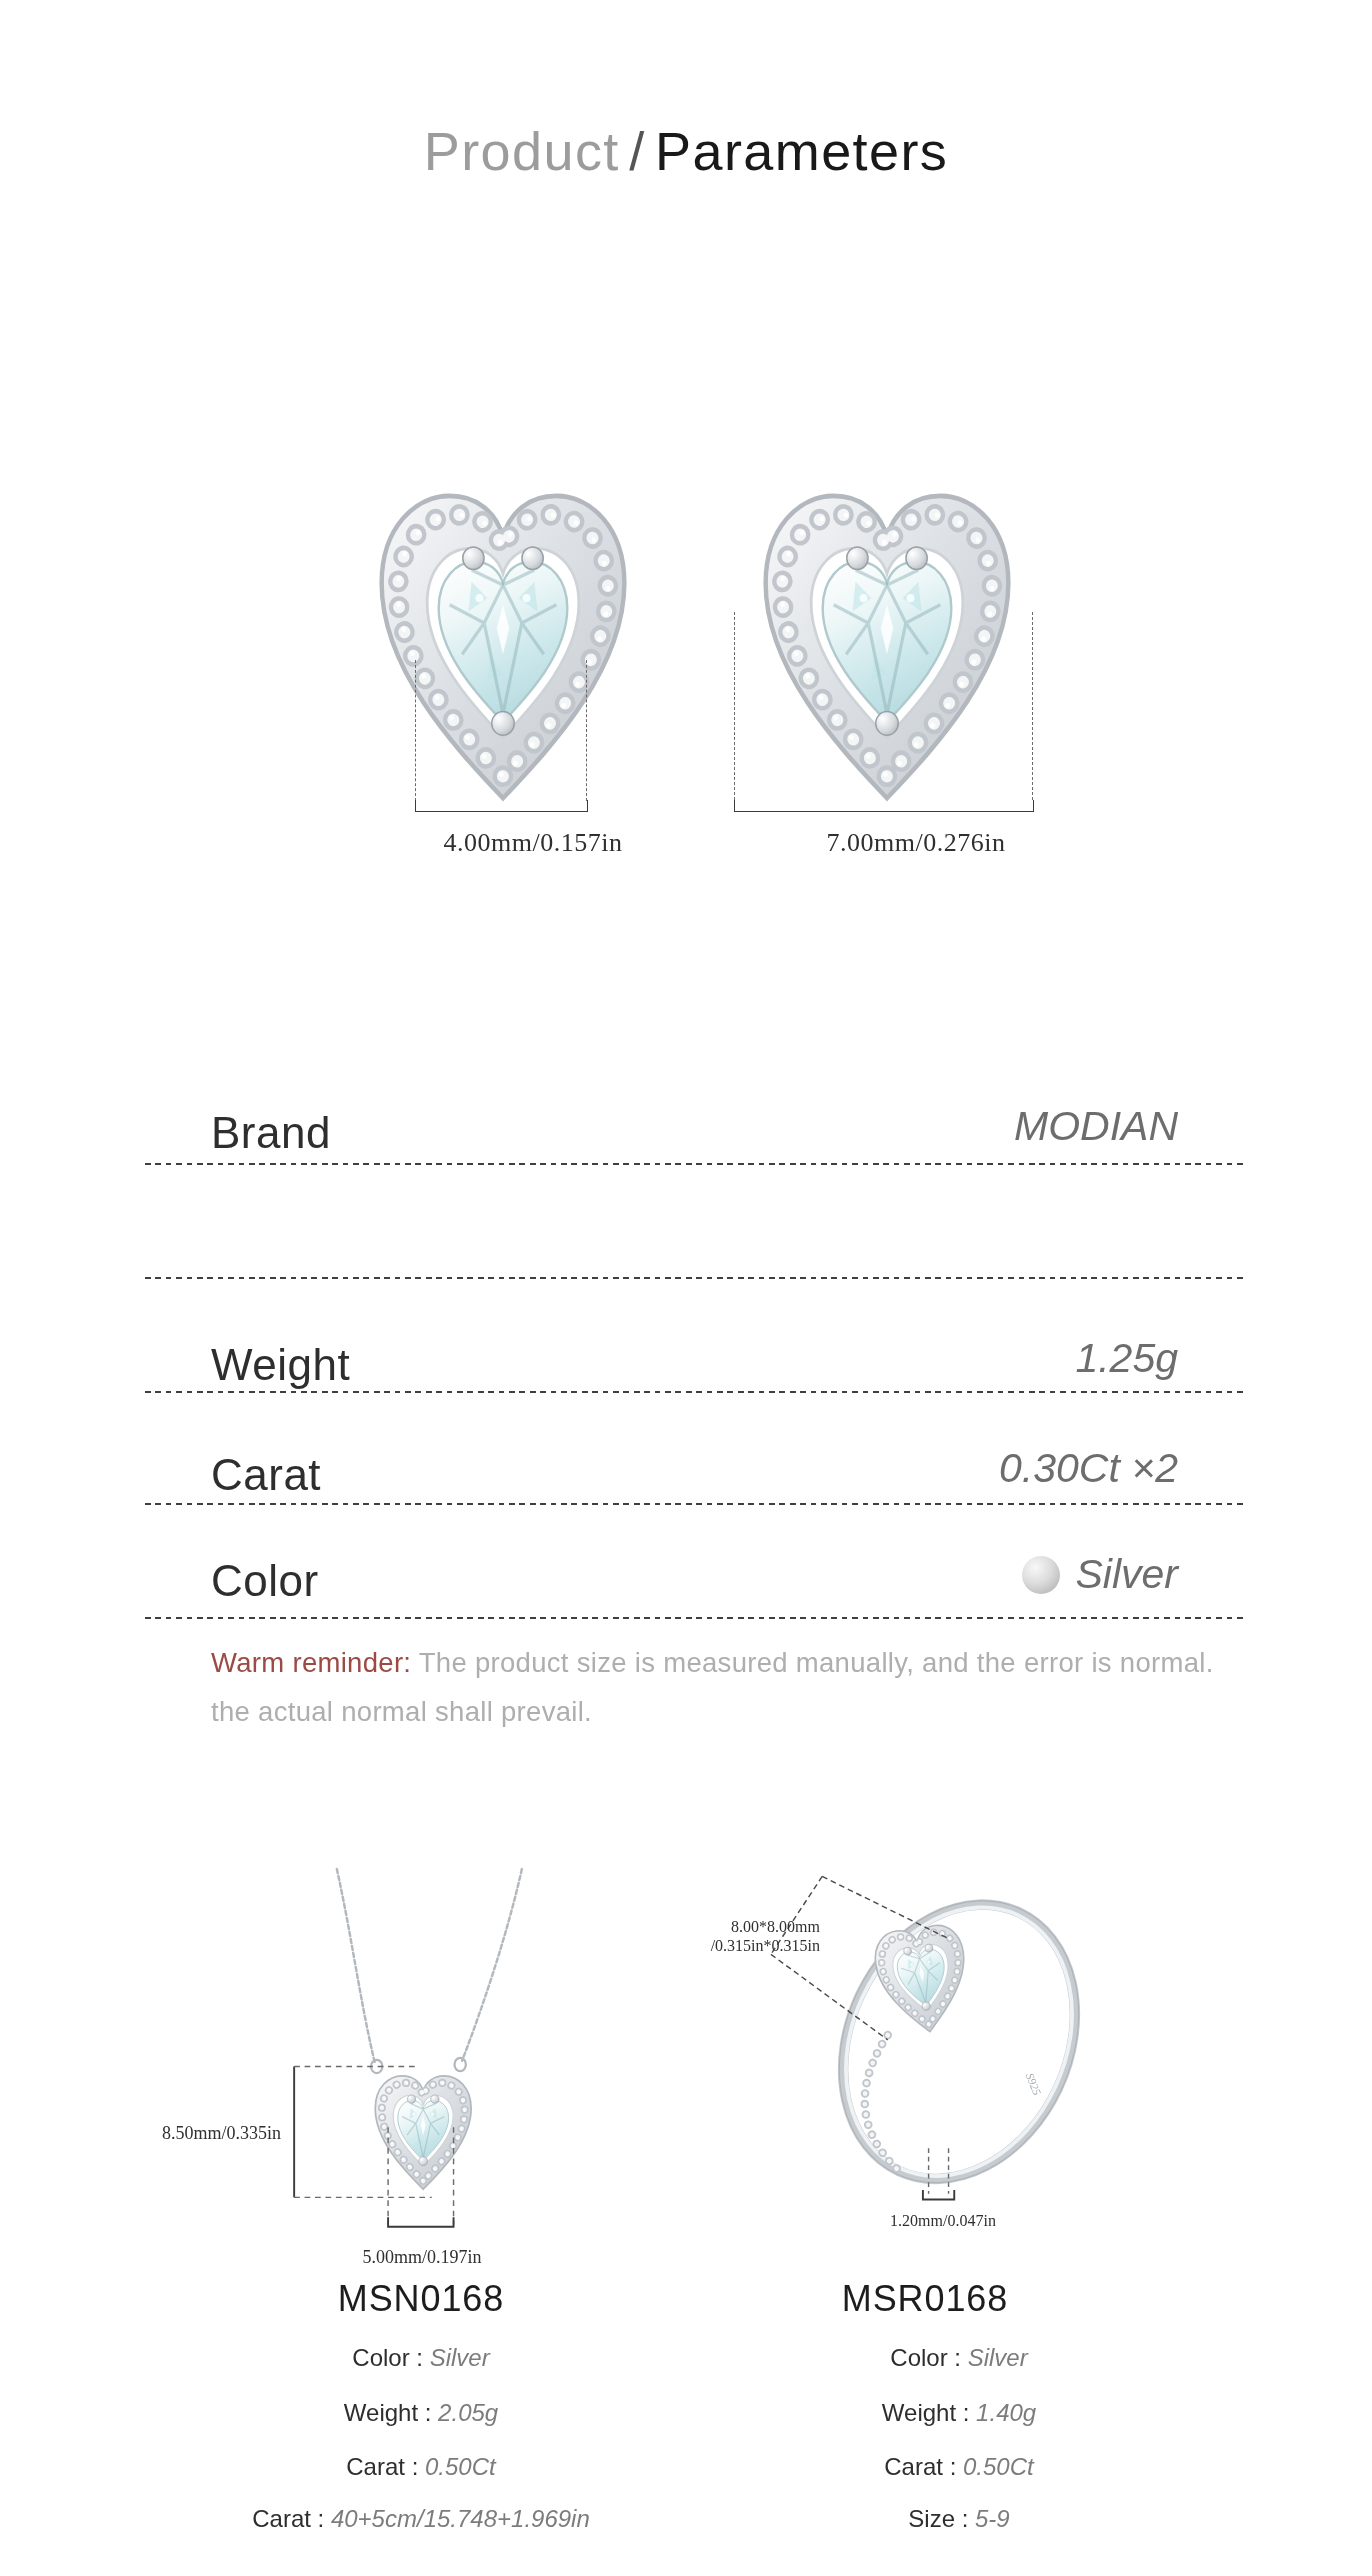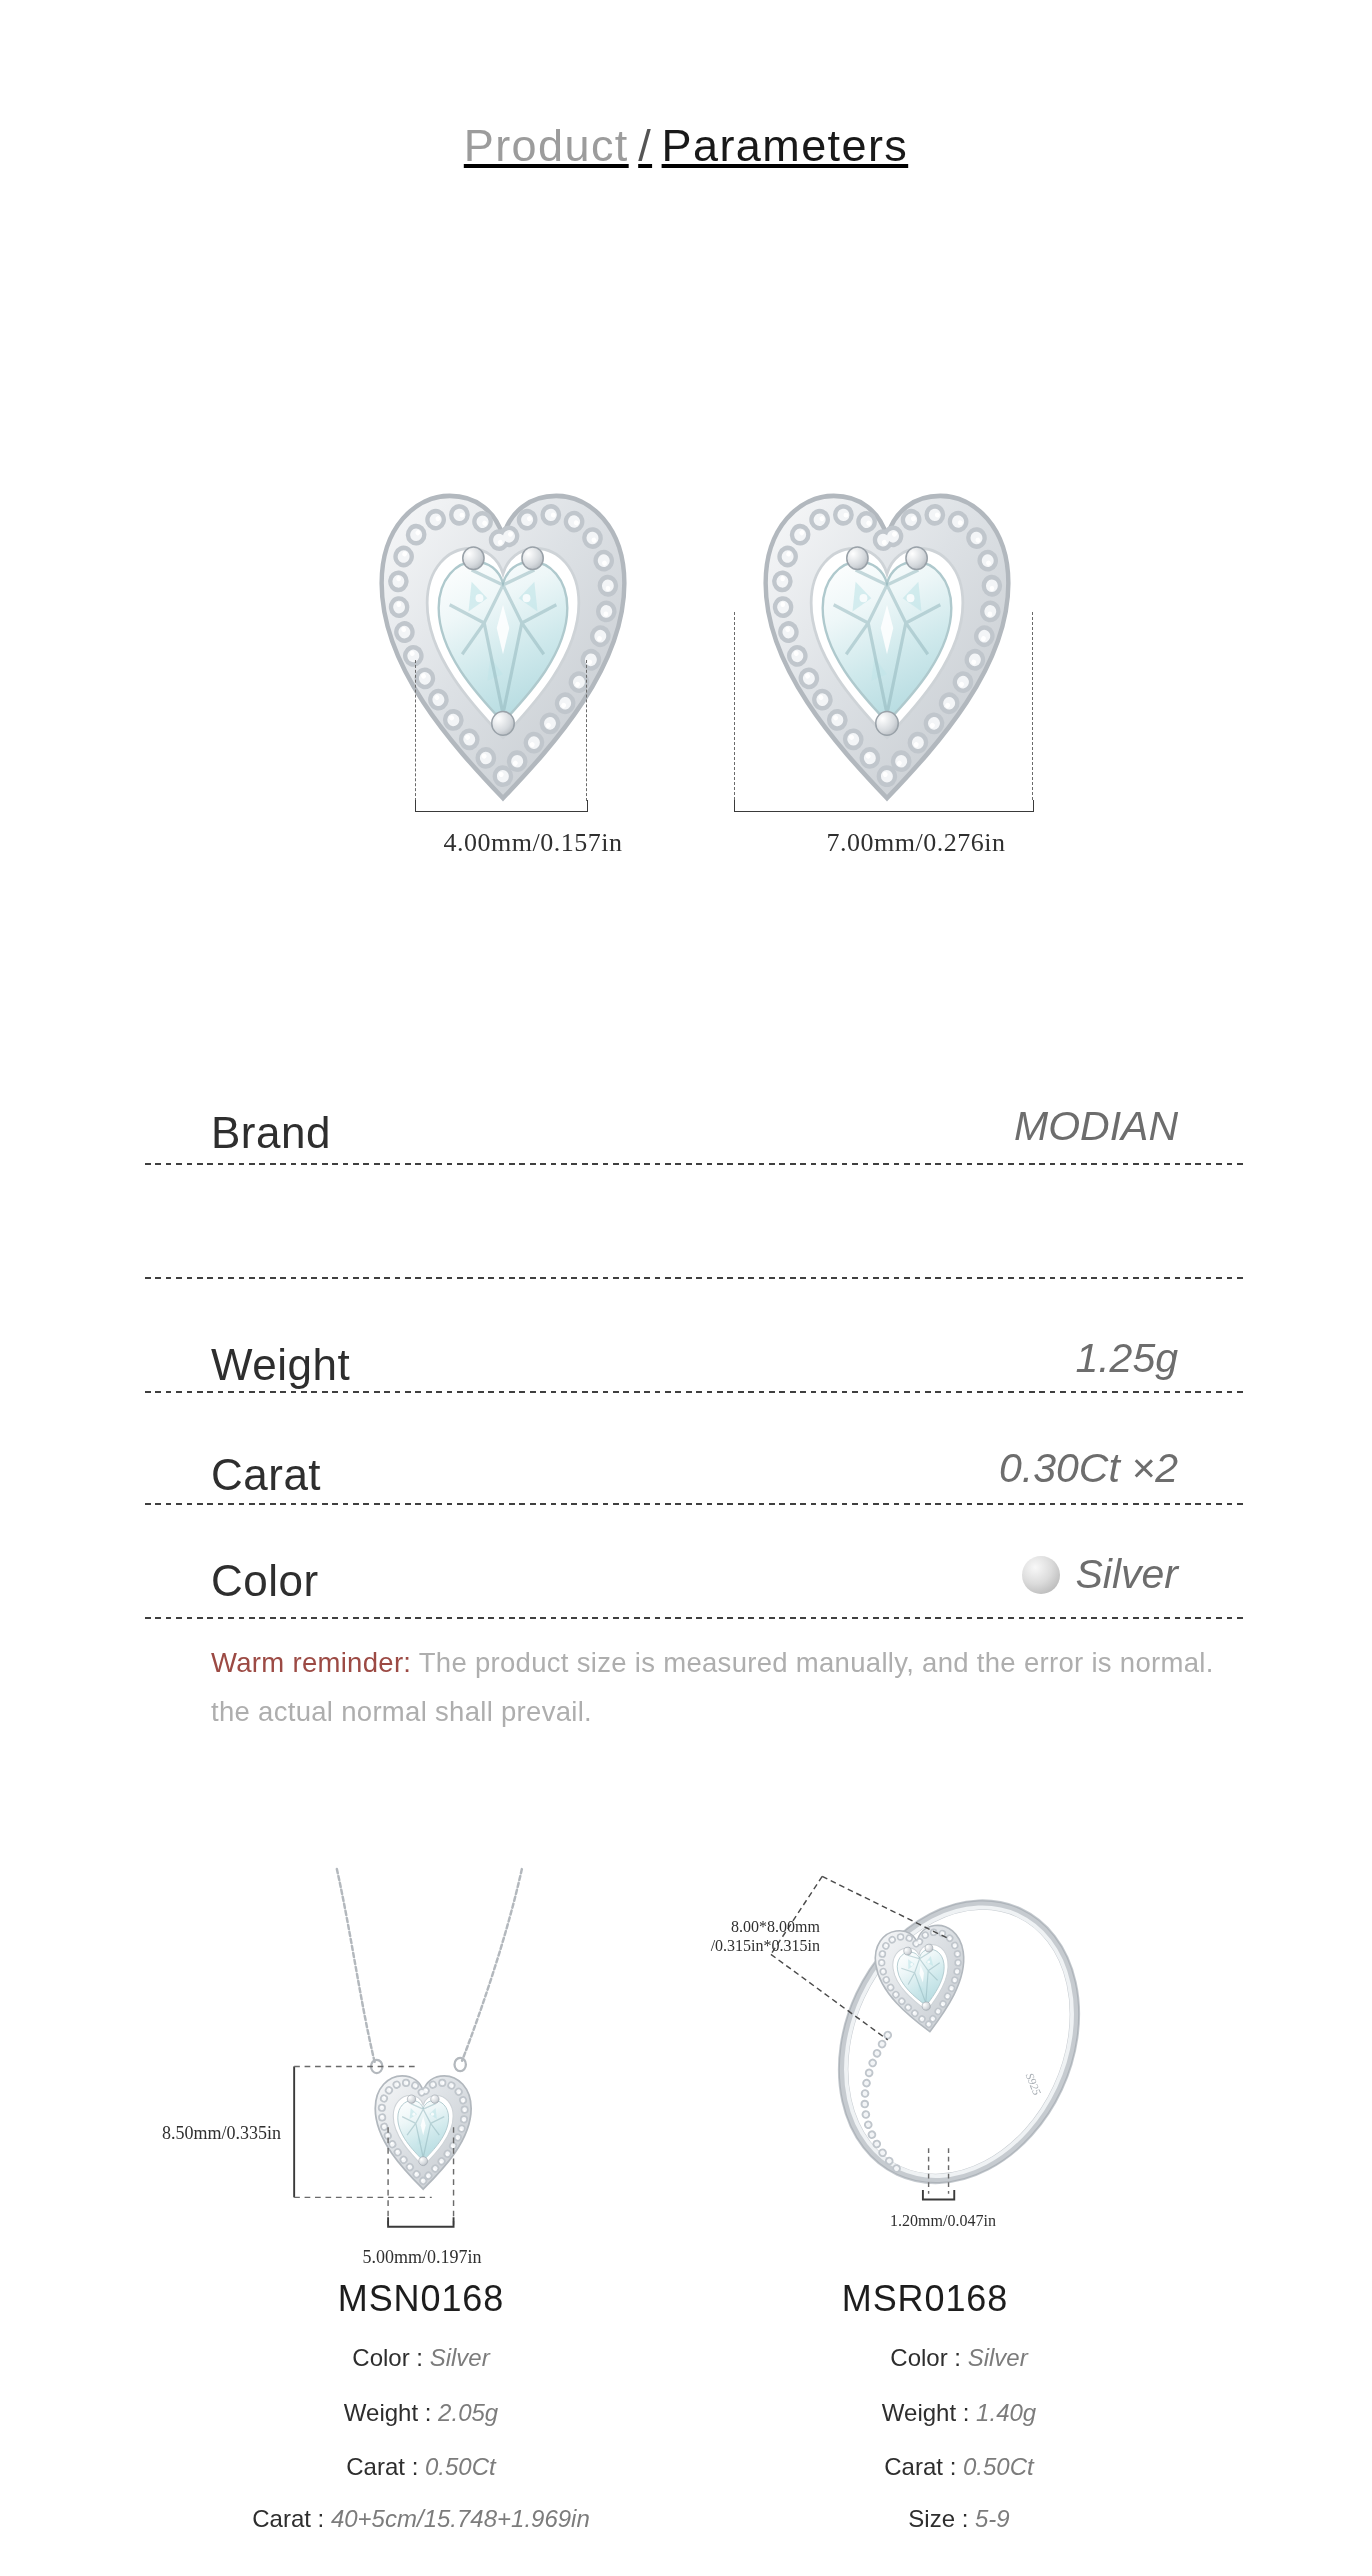--- a/index.html
+++ b/index.html
@@ -1,20 +1,20 @@
 <!DOCTYPE html>
 <html style="font-size:15px"><head>
 <meta charset="utf-8">
 <style>
   html,body{margin:0;padding:0;background:#ffffff;}
   #page{position:relative;width:1372px;height:2576px;background:#ffffff;overflow:hidden;
         font-family:"Liberation Sans",sans-serif;}
   .abs{position:absolute;}
   
-  #title{top:120px;left:0;width:1372px;text-align:center;font-size:45px;letter-spacing:1.4px;font-weight:400;text-decoration:underline;}
+  #title{top:120px;left:0;width:1372px;text-align:center;font-size:54px;letter-spacing:1.4px;font-weight:400;}
   #title .t-gray{color:#9c9c9c;}
   #title .t-sep{color:#555555;margin:0 9.5px;}
   #title .t-dark{color:#191919;}
   
   .measure{font-family:"Liberation Serif",serif;color:#2f2f2f;}
   .m-big{font-size:26px;letter-spacing:0.5px;margin-left:32px;}
   .m-mid{font-size:18px;}
   .m-small{font-size:16px;font-family:Liberation Serif, serif;}
   .center-x{transform:translateX(-50%);}
   

